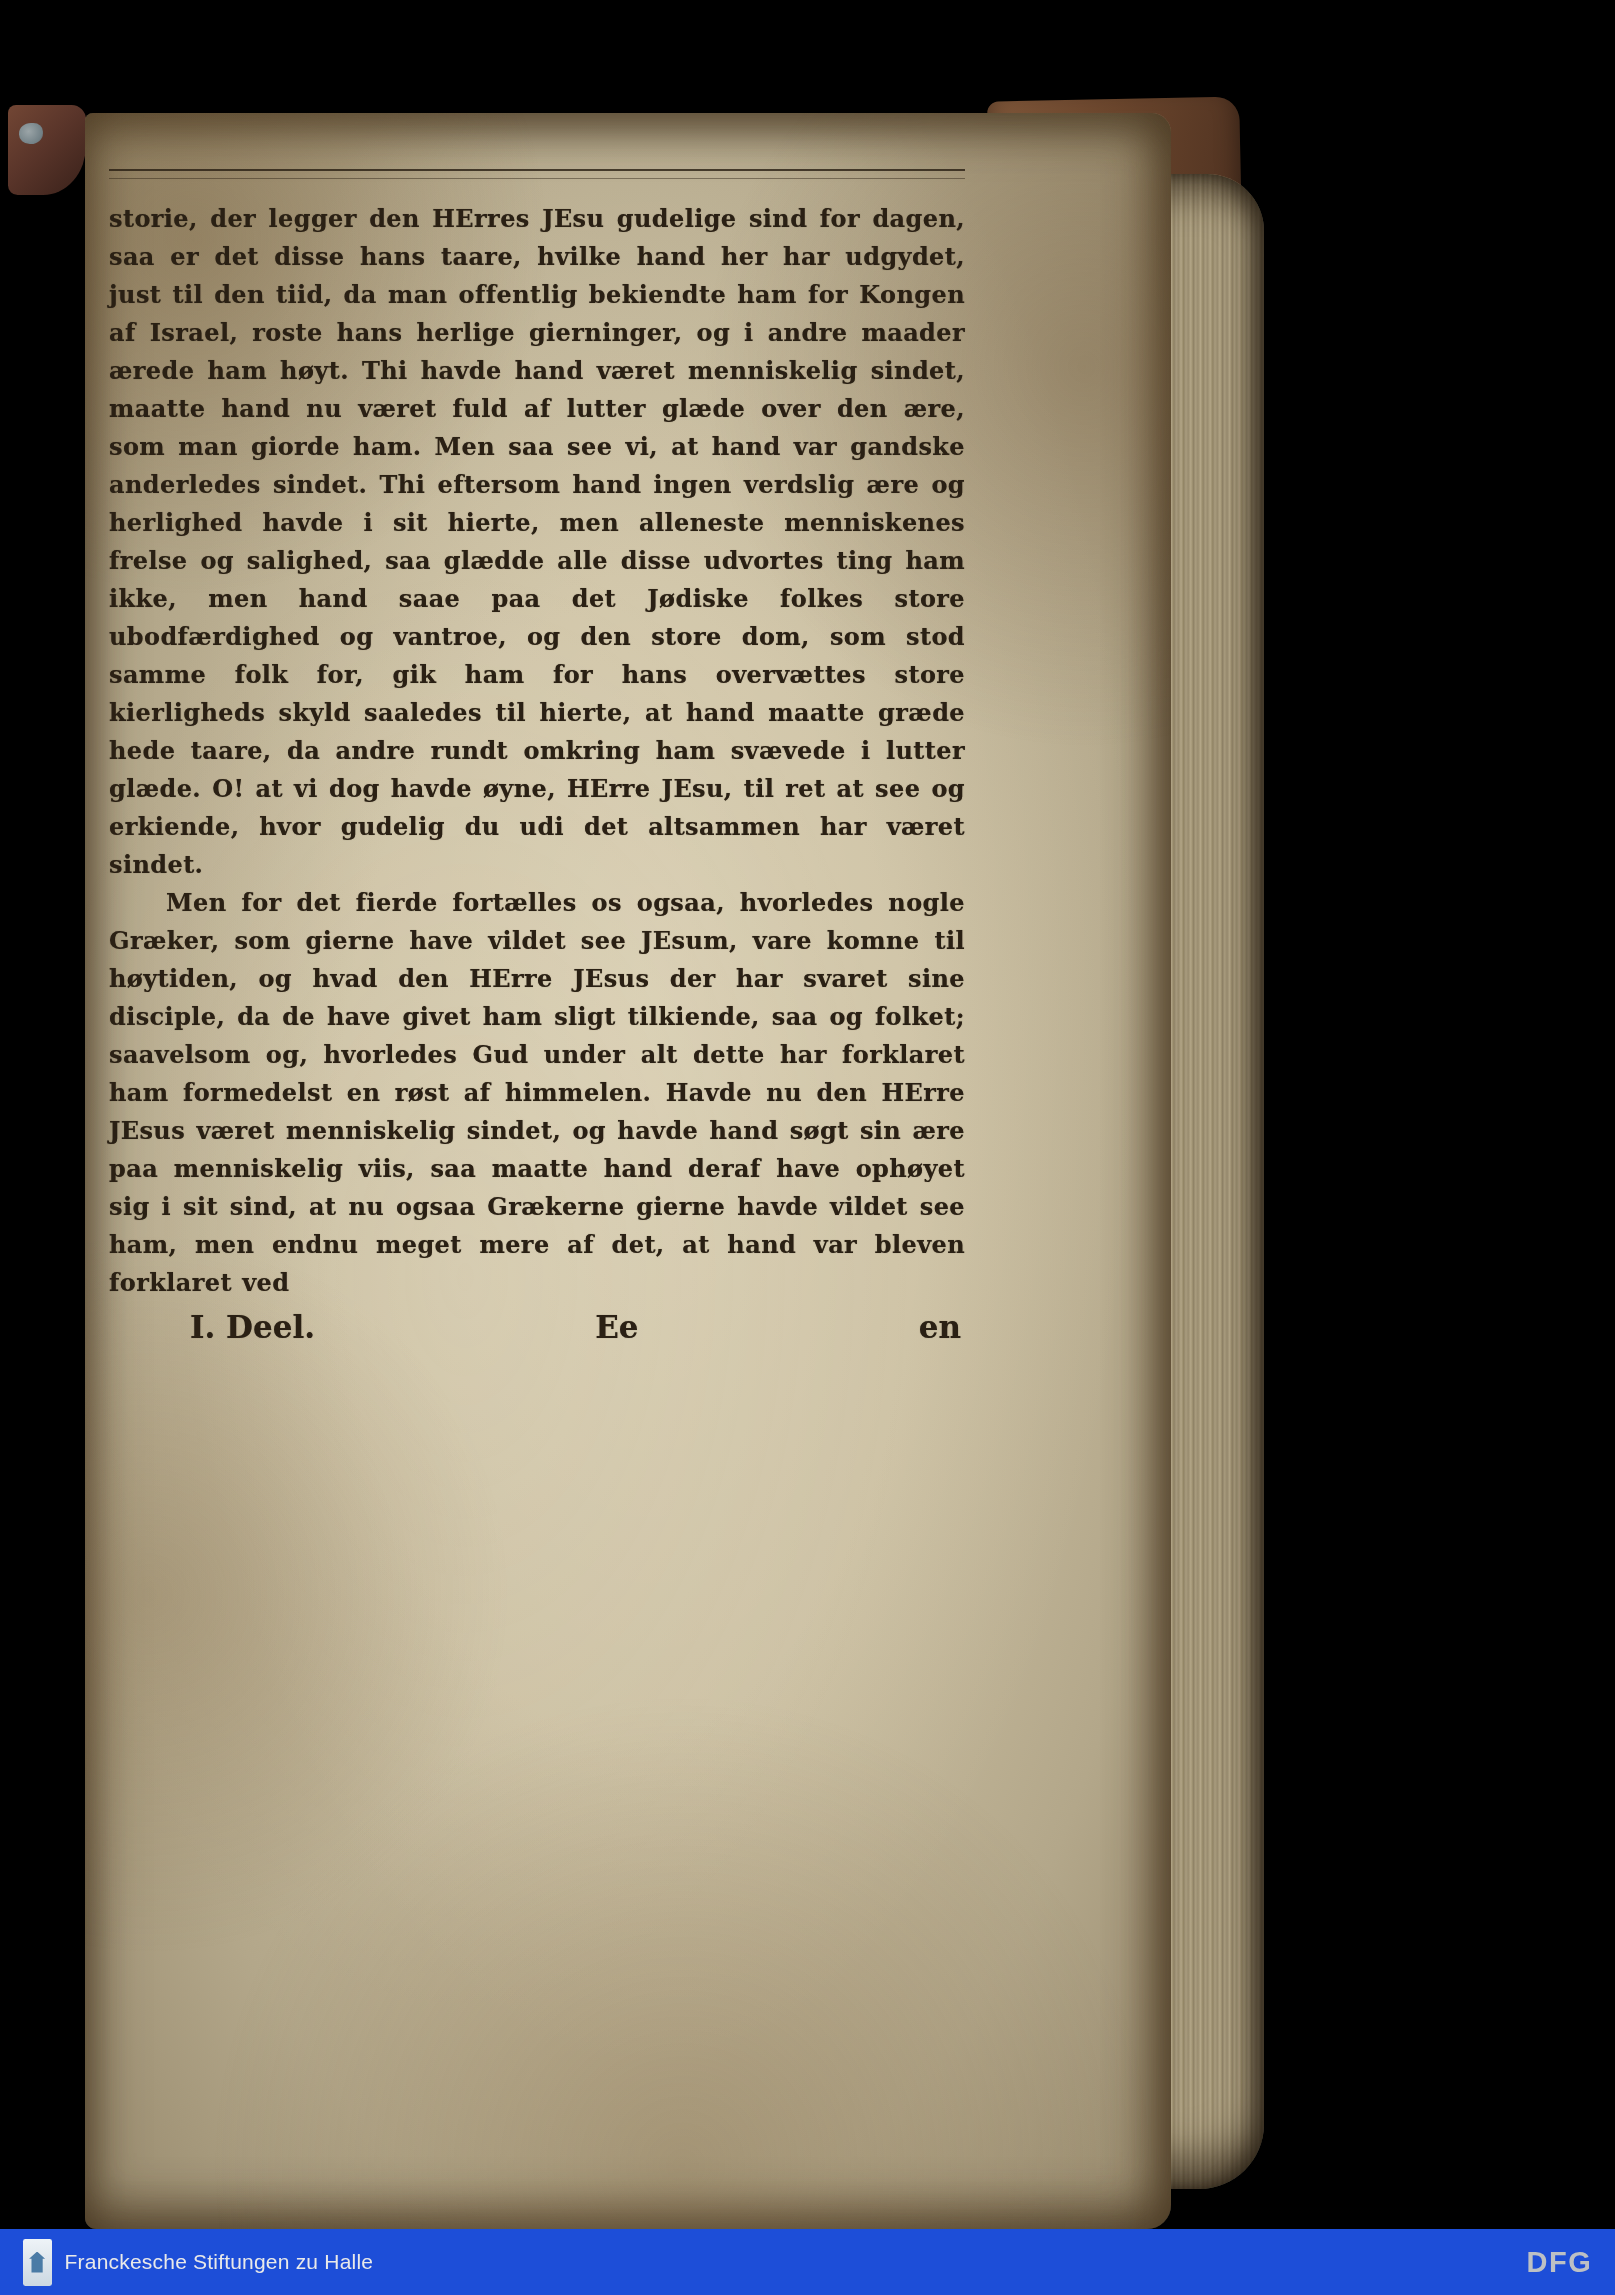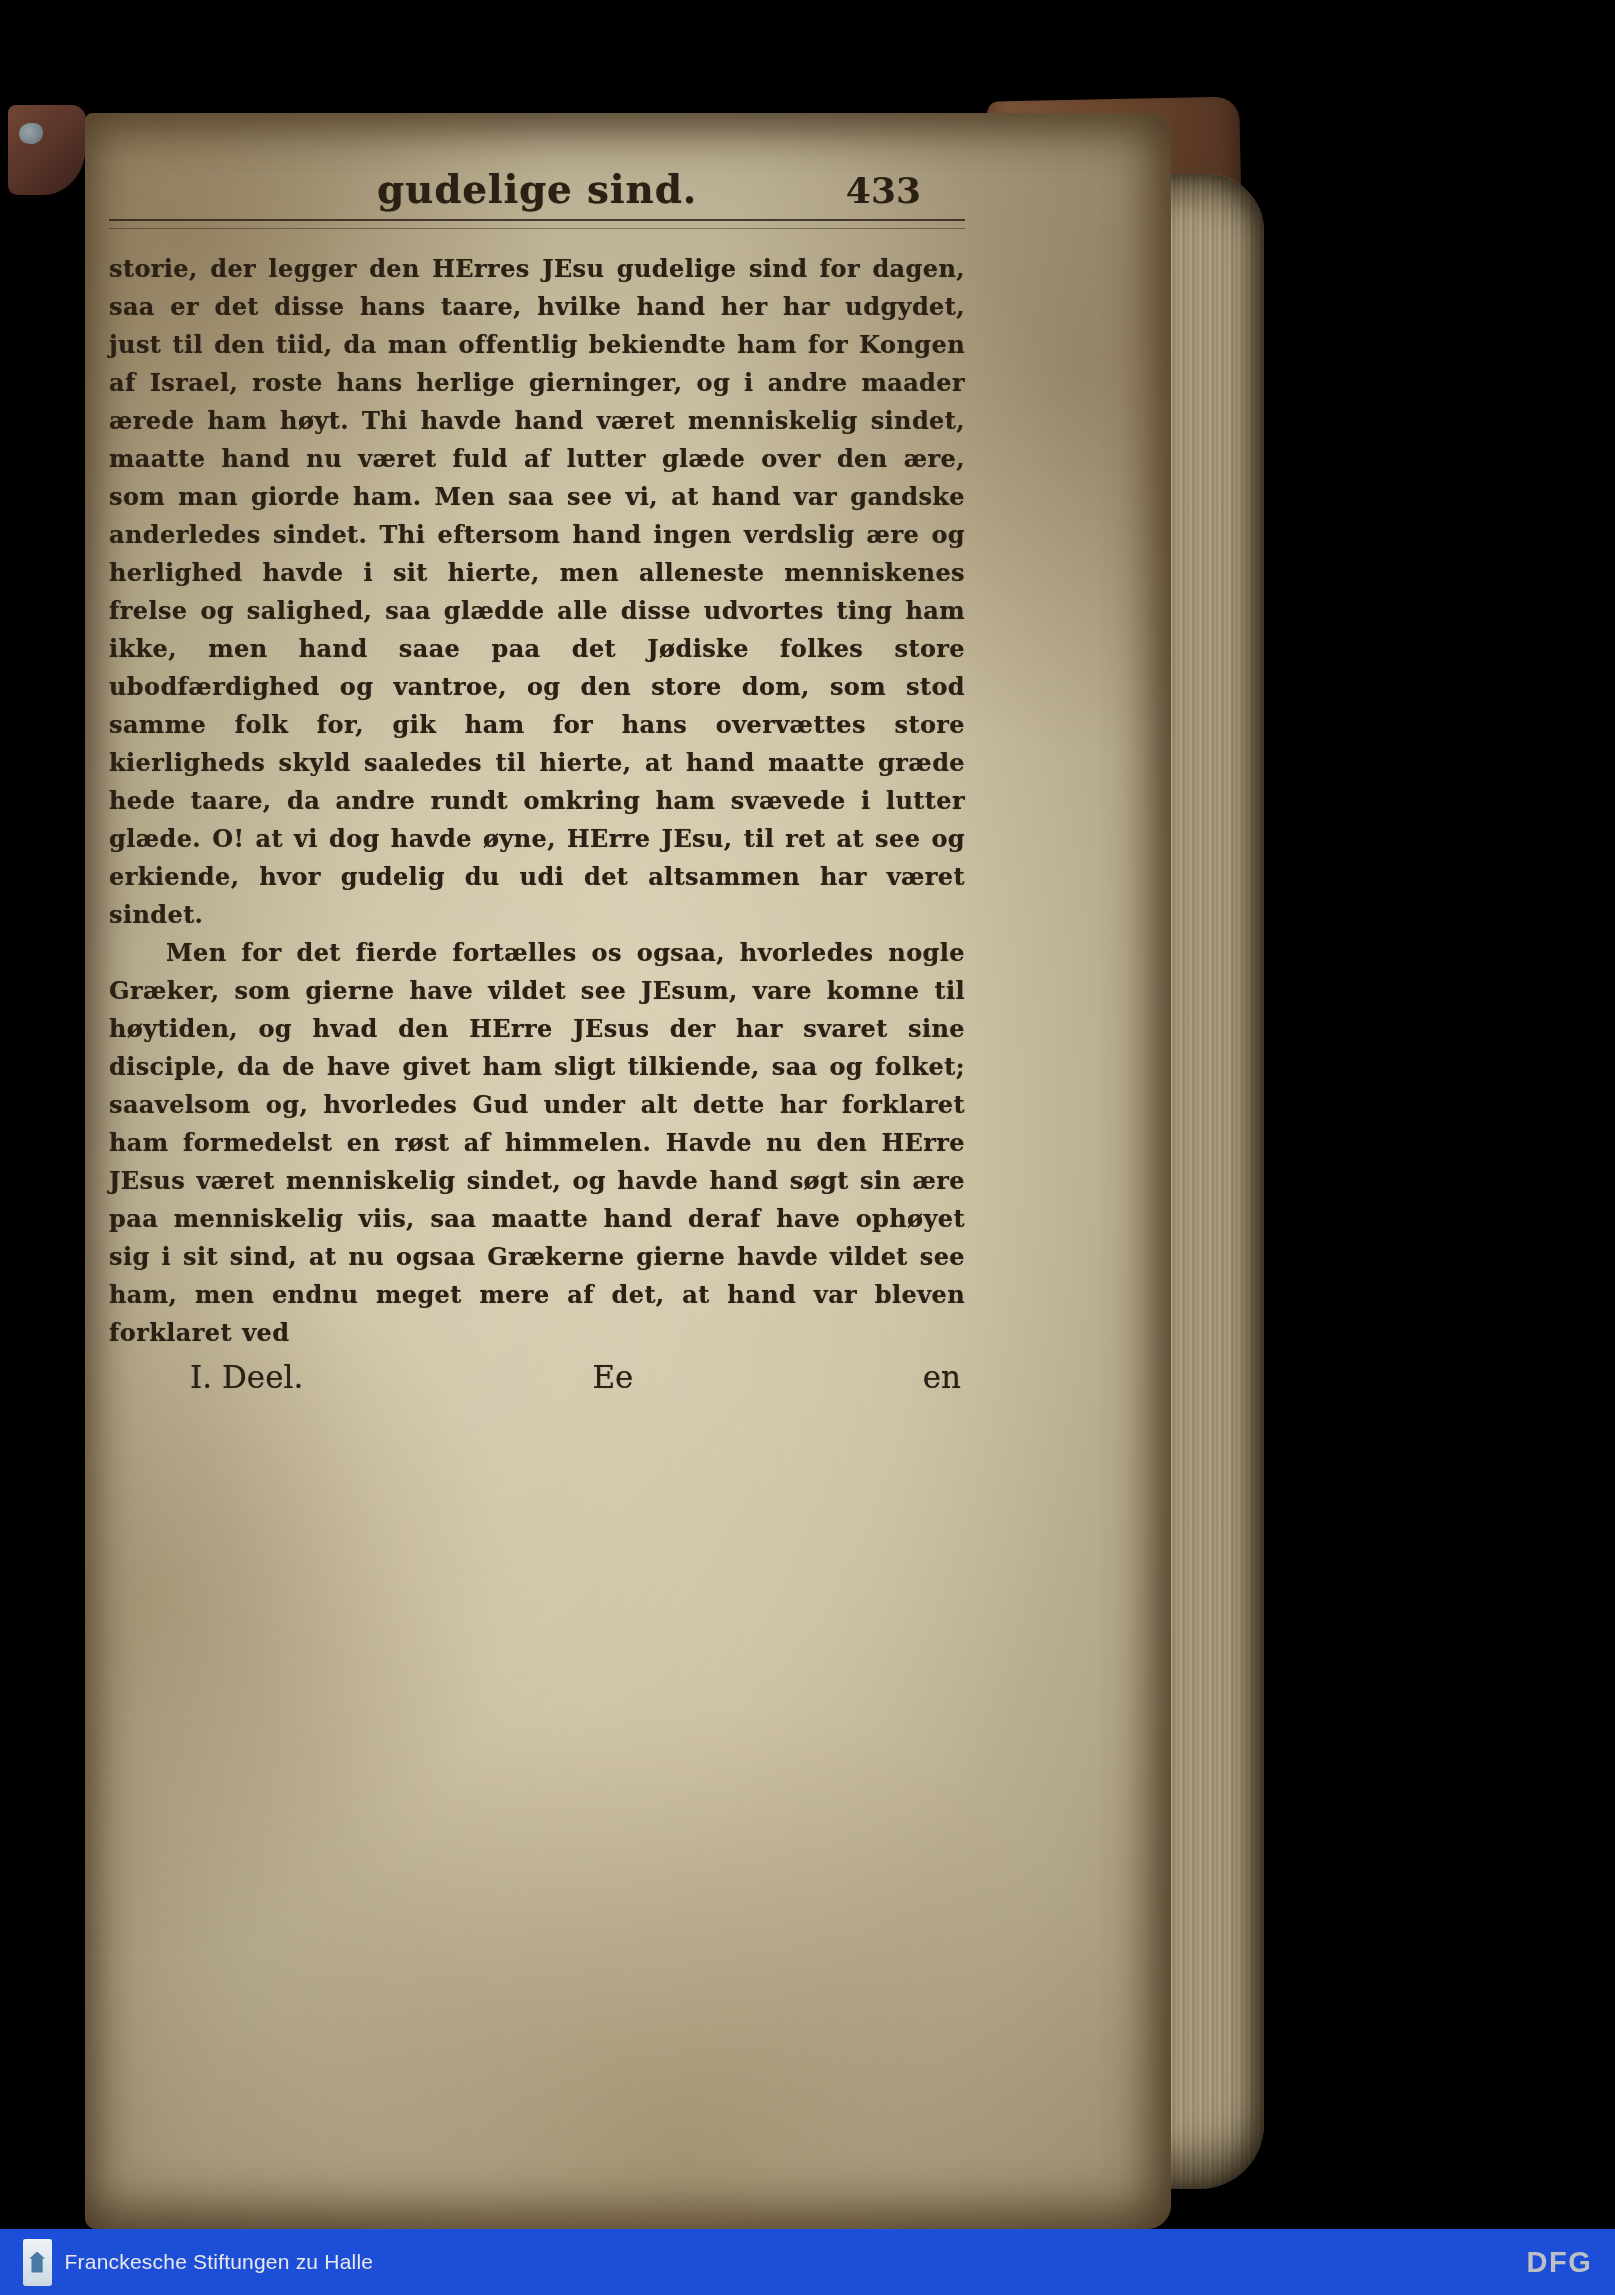--- a/index.html
+++ b/index.html
@@ -137,21 +137,21 @@
     text-shadow: 0 0 0.8px rgba(42,32,20,.55);
   }
   .body-text p { margin: 0; }
   .body-text p + p { text-indent: 57px; }
 
   .page-footer {
     display: flex;
     justify-content: space-between;
     margin-top: 6.5px;
     font-size: 31px;
-    font-weight: normal;
+    font-weight: bold;
     text-shadow: 0 0 0.8px rgba(42,32,20,.55);
     gap: 8px;
   }
   .footer-volume { margin-left: 81px; }
   .footer-catchword { margin-right: 4px; }
 
   
   .attribution-bar {
     position: absolute;
     left: 0; bottom: 0;
@@ -204,24 +204,20 @@
     <div class="spine-label"></div>
   </div>
 
   <div class="binding-corner"></div>
 
   <div class="page-stack"></div>
 
   <div class="page">
     <div class="text-area">
 
-      <div class="page-header">
-        <span class="running-title">gudelige sind.</span>
-        <span class="page-number">433</span>
-      </div>
 
       <div class="header-rule"></div>
 
       <div class="body-text">
         <p>storie, der legger den HErres JEsu gudelige sind for dagen, saa er det disse hans taare, hvilke hand her har udgydet, just til den tiid, da man offentlig bekiendte ham for Kongen af Israel, roste hans herlige gierninger, og i andre maader ærede ham høyt. Thi havde hand været menniskelig sindet, maatte hand nu været fuld af lutter glæde over den ære, som man giorde ham.  Men saa see vi, at hand var gandske anderledes sindet.  Thi eftersom hand ingen verdslig ære og herlighed havde i sit hierte, men alleneste menniskenes frelse og salighed, saa glædde alle disse udvortes ting ham ikke, men hand saae paa det Jødiske folkes store ubodfærdighed og vantroe, og den store dom, som stod samme folk for, gik ham for hans overvættes store kierligheds skyld saaledes til hierte, at hand maatte græde hede taare, da andre rundt omkring ham svævede i lutter glæde. O! at vi dog havde øyne, HErre JEsu, til ret at see og erkiende, hvor gudelig du udi det altsammen har været sindet.</p>
         <p>Men for det fierde fortælles os ogsaa, hvorledes nogle Græker, som gierne have vildet see JEsum, vare komne til høytiden, og hvad den HErre JEsus der har svaret sine disciple, da de have givet ham sligt tilkiende, saa og folket; saavelsom og, hvorledes Gud under alt dette har forklaret ham formedelst en røst af himmelen.  Havde nu den HErre JEsus været menniskelig sindet, og havde hand søgt sin ære paa menniskelig viis, saa maatte hand deraf have ophøyet sig i sit sind, at nu ogsaa Grækerne gierne havde vildet see ham, men endnu meget mere af det, at hand var bleven forklaret ved</p>
       </div>
 
       <div class="page-footer">
         <span class="footer-volume">I. Deel.</span>

